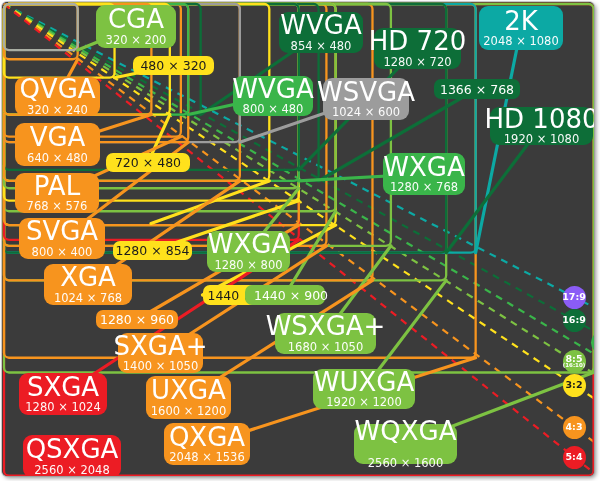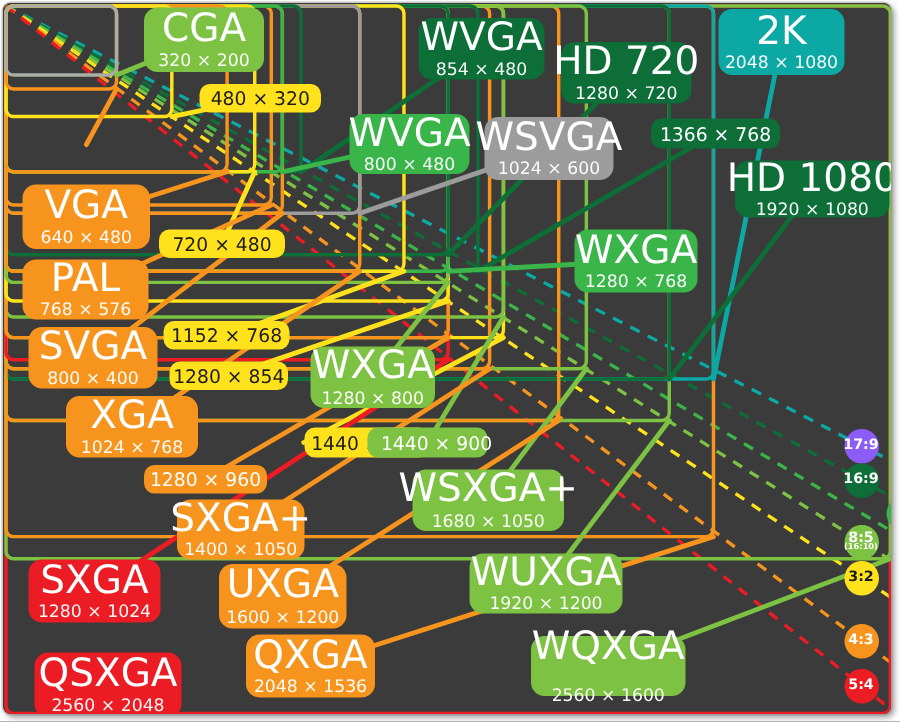--- a/index.html
+++ b/index.html
@@ -95,20 +95,24 @@
         <line x1="403.5" y1="442" x2="591.568" y2="370.48" stroke="#7DC242" stroke-width="3.2" stroke-linecap="round"></line>
       </svg>
     <div class="labels" id="labels">
         <div class="lbl" style="left: 94px; top: 3px; width: 80px; height: 43px; background: rgb(125, 194, 66);">
           <span class="t">CGA</span>
           <span class="s">320 × 200</span>
         </div>
         <div class="pill dark" style="left: 131px; top: 54px; width: 81px; height: 19px; background: rgb(255, 225, 28);">
           <span>480 × 320</span>
         </div>
+        <div class="lbl" style="left: 13px; top: 75px; width: 85px; height: 39px; background: rgb(247, 148, 30);">
+          <span class="t">QVGA</span>
+          <span class="s">320 × 240</span>
+        </div>
         <div class="lbl" style="left: 13px; top: 121px; width: 85px; height: 43px; background: rgb(247, 148, 30);">
           <span class="t">VGA</span>
           <span class="s">640 × 480</span>
         </div>
         <div class="lbl" style="left: 277px; top: 10px; width: 84px; height: 41px; background: rgb(13, 110, 56);">
           <span class="t">WVGA</span>
           <span class="s">854 × 480</span>
         </div>
         <div class="lbl" style="left: 372px; top: 26px; width: 87px; height: 41px; background: rgb(13, 110, 56);">
           <span class="t">HD 720</span>
@@ -136,23 +140,20 @@
         <div class="pill dark" style="left: 104px; top: 151px; width: 84px; height: 19px; background: rgb(255, 225, 28);">
           <span>720 × 480</span>
         </div>
         <div class="lbl" style="left: 13px; top: 171px; width: 84px; height: 40px; background: rgb(247, 148, 30);">
           <span class="t">PAL</span>
           <span class="s">768 × 576</span>
         </div>
         <div class="lbl" style="left: 381px; top: 151px; width: 82px; height: 42px; background: rgb(58, 181, 74);">
           <span class="t">WXGA</span>
           <span class="s">1280 × 768</span>
-        </div>
-        <div class="pill dark" style="left: 107px; top: 212px; width: 84px; height: 19px; background: rgb(255, 225, 28);">
-          <span>1152 × 768</span>
         </div>
         <div class="lbl" style="left: 17px; top: 216px; width: 86px; height: 41px; background: rgb(247, 148, 30);">
           <span class="t">SVGA</span>
           <span class="s">800 × 400</span>
         </div>
         <div class="pill dark" style="left: 111px; top: 239px; width: 79px; height: 19px; background: rgb(255, 225, 28);">
           <span>1280 × 854</span>
         </div>
         <div class="lbl" style="left: 205px; top: 229px; width: 83px; height: 41px; background: rgb(125, 194, 66);">
           <span class="t">WXGA</span>

